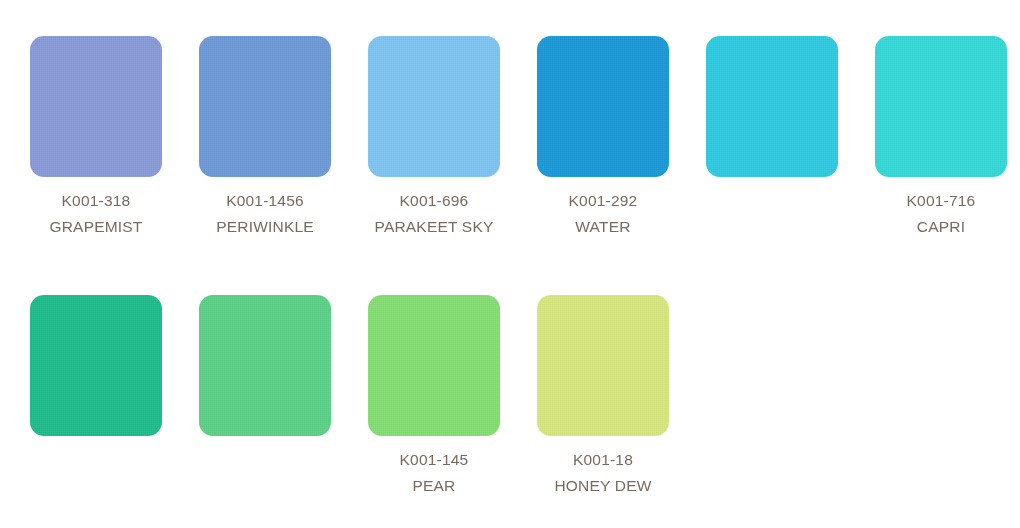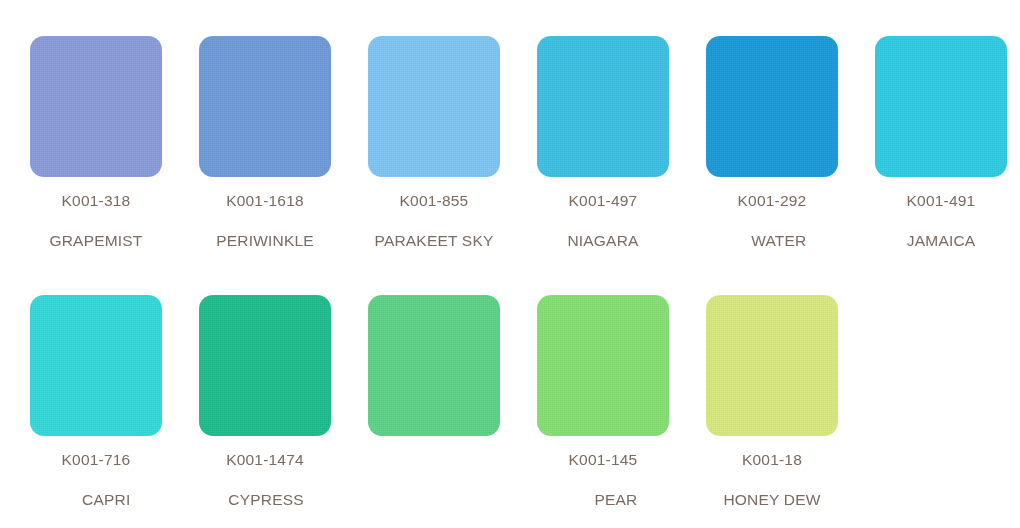--- a/index.html
+++ b/index.html
@@ -68,83 +68,67 @@
   .swatch-code,
   .swatch-name {
     display: block;
     color: #7a6a5f;
     font-size: 15.5px;
     letter-spacing: 0.2px;
     white-space: nowrap;
   }
 
   .swatch-name {
-    margin-top: 24px;
-    text-align: right;
+    margin-top: 10px;
   }
 </style>
 </head>
 <body style="background: rgb(255, 255, 255);">
 
 <div id="swatch-grid">
     <div class="swatch-cell">
       <div class="swatch-chip" style="background: rgb(138, 155, 217);"></div>
       <div class="swatch-labels">
         <span class="swatch-code">K001-318</span>
         <span class="swatch-name">GRAPEMIST</span>
       </div>
     </div>
     <div class="swatch-cell">
       <div class="swatch-chip" style="background: rgb(110, 154, 216);"></div>
       <div class="swatch-labels">
-        <span class="swatch-code">K001-1618</span>
+        <span class="swatch-code">K001-1456</span>
         <span class="swatch-name">PERIWINKLE</span>
       </div>
     </div>
     <div class="swatch-cell">
       <div class="swatch-chip" style="background: rgb(126, 197, 242);"></div>
       <div class="swatch-labels">
-        <span class="swatch-code">K001-855</span>
+        <span class="swatch-code">K001-696</span>
         <span class="swatch-name">PARAKEET SKY</span>
-      </div>
-    </div>
-    <div class="swatch-cell">
-      <div class="swatch-chip" style="background: rgb(61, 191, 226);"></div>
-      <div class="swatch-labels">
-        <span class="swatch-code">K001-497</span>
-        <span class="swatch-name">NIAGARA</span>
       </div>
     </div>
     <div class="swatch-cell">
       <div class="swatch-chip" style="background: rgb(26, 154, 217);"></div>
       <div class="swatch-labels">
         <span class="swatch-code">K001-292</span>
         <span class="swatch-name">WATER</span>
       </div>
     </div>
     <div class="swatch-cell">
       <div class="swatch-chip" style="background: rgb(46, 203, 226);"></div>
-      <div class="swatch-labels">
-        <span class="swatch-code">K001-491</span>
-        <span class="swatch-name">JAMAICA</span>
-      </div>
     </div>
     <div class="swatch-cell">
       <div class="swatch-chip" style="background: rgb(52, 217, 217);"></div>
       <div class="swatch-labels">
         <span class="swatch-code">K001-716</span>
         <span class="swatch-name">CAPRI</span>
       </div>
     </div>
     <div class="swatch-cell">
       <div class="swatch-chip" style="background: rgb(30, 189, 140);"></div>
-      <div class="swatch-labels">
-        <span class="swatch-code">K001-1474</span>
-        <span class="swatch-name">CYPRESS</span>
-      </div>
     </div>
     <div class="swatch-cell">
       <div class="swatch-chip" style="background: rgb(92, 210, 134);"></div>
     </div>
     <div class="swatch-cell">
       <div class="swatch-chip" style="background: rgb(133, 223, 114);"></div>
       <div class="swatch-labels">
         <span class="swatch-code">K001-145</span>
         <span class="swatch-name">PEAR</span>
       </div>

